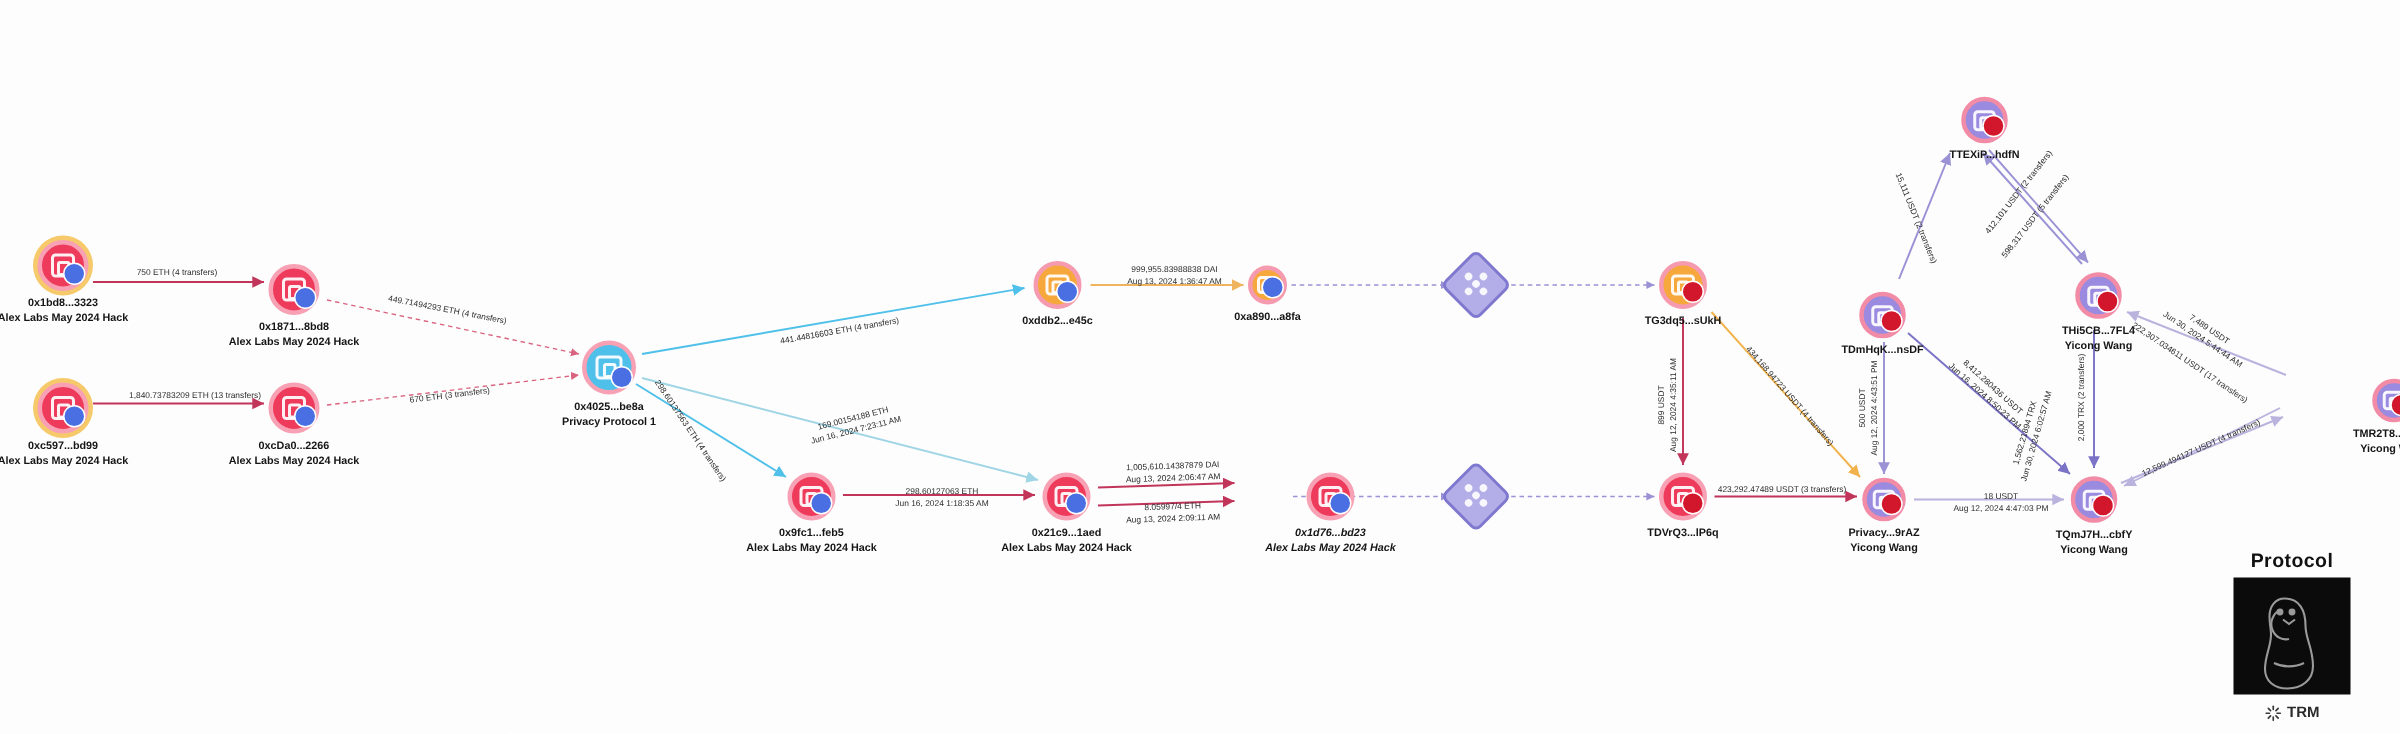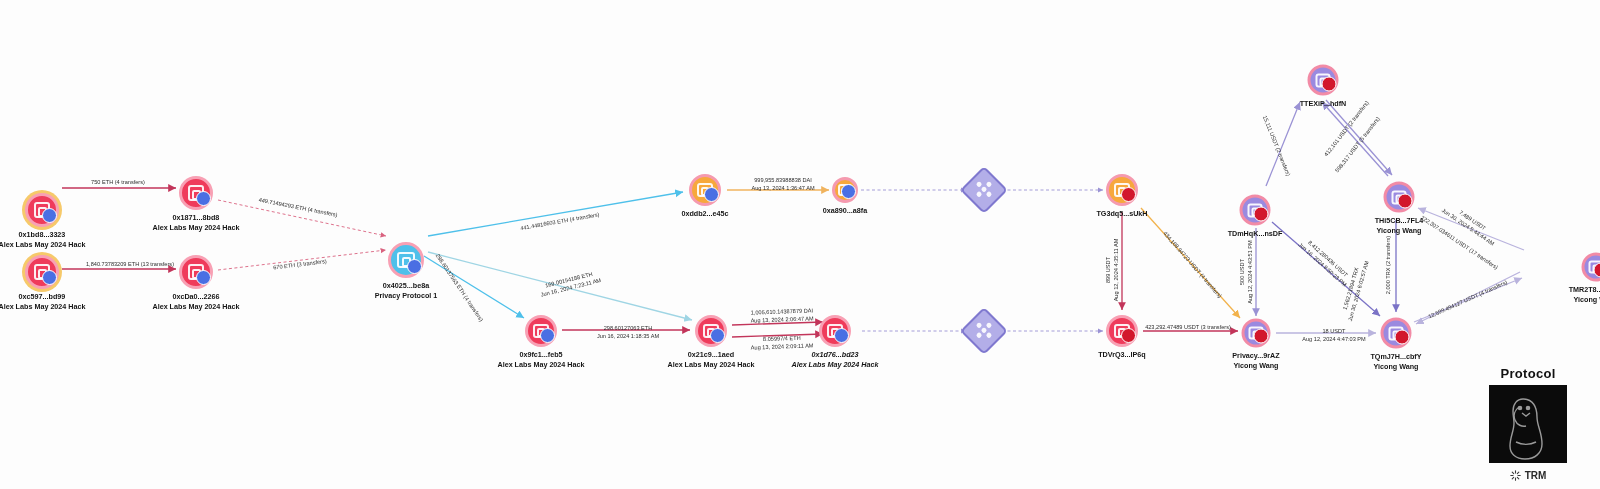--- a/index.html
+++ b/index.html
@@ -104,21 +104,21 @@
         <line x1="1272" y1="222" x2="1380" y2="316" stroke="#7b73c6" stroke-width="1.3" marker-end="url(#ah-dviolet)"></line>
         <line x1="1396" y1="220" x2="1396" y2="312" stroke="#7b73c6" stroke-width="1.3" marker-end="url(#ah-dviolet)"></line>
         <line x1="1276" y1="333" x2="1376" y2="333" stroke="#b9b3dd" stroke-width="1.3" marker-end="url(#ah-lviolet)"></line>
         <line x1="1524" y1="250" x2="1418" y2="208" stroke="#b9b3dd" stroke-width="1.3" marker-end="url(#ah-lviolet)"></line>
         <line x1="1520" y1="272" x2="1416" y2="324" stroke="#b9b3dd" stroke-width="1.3" marker-end="url(#ah-lviolet)"></line>
         <line x1="1414" y1="322" x2="1522" y2="278" stroke="#b9b3dd" stroke-width="1.3" marker-end="url(#ah-lviolet)"></line>
       </g>
   </svg>
 
   <div id="nodes-layer">
-      <div class="node" style="left: 42px; top: 210px;">
+      <div class="node" style="left: 42px; top: 177px;">
         <div class="ring eth halo" style="width: 34px; height: 34px;">
           <div class="inner-glyph"></div>
           <div class="chainbadge eth"></div>
         </div>
         <div class="nodelabel"><span>0x1bd8...3323</span><span class="sub">Alex Labs May 2024 Hack</span></div>
       </div>
       <div class="node" style="left: 196px; top: 193px;">
         <div class="ring eth" style="width: 34px; height: 34px;">
           <div class="inner-glyph"></div>
           <div class="chainbadge eth"></div>
@@ -132,21 +132,21 @@
         </div>
         <div class="nodelabel"><span>0xc597...bd99</span><span class="sub">Alex Labs May 2024 Hack</span></div>
       </div>
       <div class="node" style="left: 196px; top: 272px;">
         <div class="ring eth" style="width: 34px; height: 34px;">
           <div class="inner-glyph"></div>
           <div class="chainbadge eth"></div>
         </div>
         <div class="nodelabel"><span>0xcDa0...2266</span><span class="sub">Alex Labs May 2024 Hack</span></div>
       </div>
-      <div class="node" style="left: 406px; top: 260px;">
+      <div class="node" style="left: 406px; top: 245px;">
         <div class="ring eth" style="width: 36px; height: 36px; background: rgb(78, 192, 234);">
           <div class="inner-glyph"></div>
           <div class="chainbadge eth"></div>
         </div>
         <div class="nodelabel"><span>0x4025...be8a</span><span class="sub">Privacy Protocol 1</span></div>
       </div>
       <div class="node" style="left: 705px; top: 190px;">
         <div class="ring orange" style="width: 32px; height: 32px;">
           <div class="inner-glyph"></div>
           <div class="chainbadge eth"></div>
@@ -174,21 +174,21 @@
         </div>
         <div class="nodelabel"><span>0x9fc1...feb5</span><span class="sub">Alex Labs May 2024 Hack</span></div>
       </div>
       <div class="node" style="left: 711px; top: 331px;">
         <div class="ring eth" style="width: 32px; height: 32px;">
           <div class="inner-glyph"></div>
           <div class="chainbadge eth"></div>
         </div>
         <div class="nodelabel"><span>0x21c9...1aed</span><span class="sub">Alex Labs May 2024 Hack</span></div>
       </div>
-      <div class="node" style="left: 835px; top: 331px; font-style: italic;">
+      <div class="node" style="left: 887px; top: 331px; font-style: italic;">
         <div class="ring eth" style="width: 32px; height: 32px;">
           <div class="inner-glyph"></div>
           <div class="chainbadge eth"></div>
         </div>
         <div class="nodelabel"><span>0x1d76...bd23</span><span class="sub">Alex Labs May 2024 Hack</span></div>
       </div>
       <div class="node" style="left: 1122px; top: 331px;">
         <div class="ring eth" style="width: 32px; height: 32px;">
           <div class="inner-glyph"></div>
           <div class="chainbadge tron"></div>

